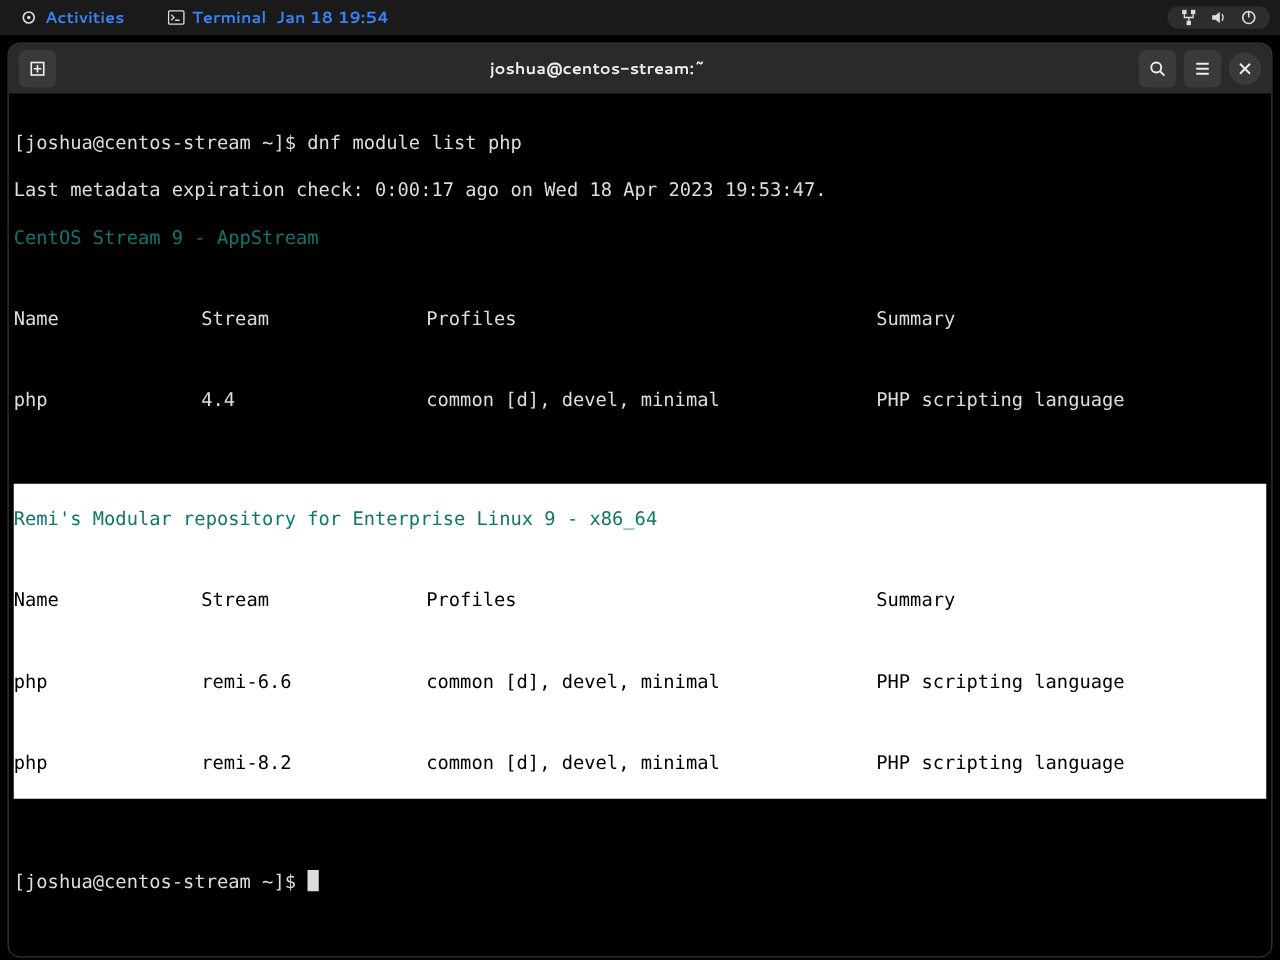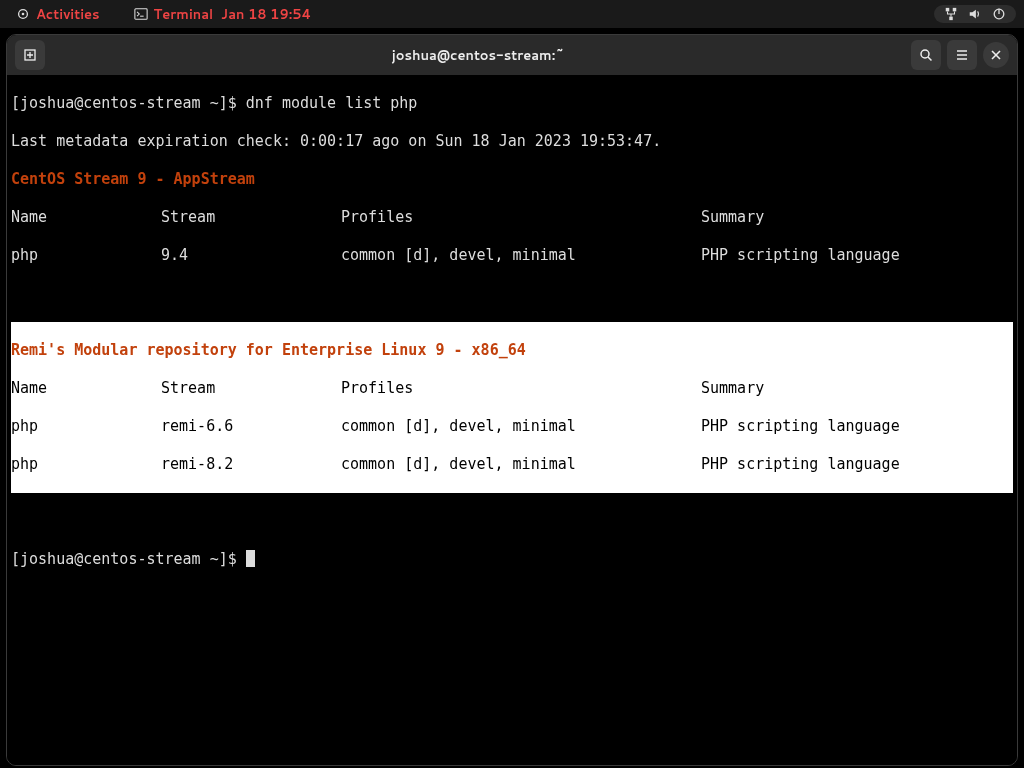--- a/index.html
+++ b/index.html
@@ -14,21 +14,21 @@
     
     .topbar {
       height: 28px;
       background: #1a1a1a;
       display: flex;
       align-items: center;
       padding: 0 8px;
       font-family: Cantarell, "DejaVu Sans", sans-serif;
       font-size: 13px;
       font-weight: 600;
-      color: #ef4444;
+      color: #3b82f6;
     }
     .topbar-left { display: flex; align-items: center; gap: 18px; }
     .topbar-item { display: flex; align-items: center; gap: 6px; padding: 2px 8px; border-radius: 10px; }
     .topbar-center { flex: 1; text-align: left; }
     .topbar-right { display: flex; align-items: center; gap: 10px; background: #2d2d2d; padding: 2px 10px; border-radius: 12px; }
     .topbar svg { display: block; }
     
     .window {
       margin: 6px;
       border-radius: 10px;
@@ -57,38 +57,38 @@
       color: #eee;
     }
     .hbtn.round { border-radius: 50%; width: 26px; height: 26px; background: #3a3a3a; }
     .hbtn svg { display: block; }
     
     .term {
       background: #000;
       color: #ddd;
       font-size: 15px;
       line-height: 19px;
-      padding: 0 4px;
+      padding: 11px 4px;
       white-space: pre;
       letter-spacing: 0;
       height: 690px;
       overflow: hidden;
     }
     .row { white-space: pre; }
-    .bold { font-weight: 700; color: #c2410c; }
+    .bold { font-weight: 400; color: #0f766e; }
     .hl { background: #fff; color: #000; display: block; }
     .cursor {
       display: inline-block;
       width: 9px;
       height: 17px;
       background: #ddd;
       vertical-align: text-bottom;
       margin-bottom: 1px;
     }
-    .cell { display: inline-block; }
+    .cell { display: inline-block; margin-top: 27px; }
     .c-name   { width: 150px; }
     .c-stream { width: 180px; }
     .c-prof   { width: 360px; }
     .c-sum    {}
   </style>
 </head>
 <body>
 
 <div class="topbar">
   <div class="topbar-left">
@@ -167,24 +167,24 @@
         <svg width="12" height="12" viewBox="0 0 12 12">
             <line x1="2" y1="2" x2="10" y2="10" stroke="#eee" stroke-width="1.6"></line>
             <line x1="10" y1="2" x2="2" y2="10" stroke="#eee" stroke-width="1.6"></line>
           </svg>
       </div>
     </div>
   </div>
 
   <div class="term">
 <div class="row"><span>[joshua@centos-stream ~]$ </span><span>dnf module list php</span></div>
-<div class="row">Last metadata expiration check: 0:00:17 ago on Sun 18 Jan 2023 19:53:47.</div>
+<div class="row">Last metadata expiration check: 0:00:17 ago on Wed 18 Apr 2023 19:53:47.</div>
 <div class="row bold">CentOS Stream 9 - AppStream</div>
 <div class="row"><span class="cell c-name">Name</span><span class="cell c-stream">Stream</span><span class="cell c-prof">Profiles</span><span class="cell c-sum">Summary</span></div>
-<div class="row"><span class="cell c-name">php</span><span class="cell c-stream">9.4</span><span class="cell c-prof">common [d], devel, minimal</span><span class="cell c-sum">PHP scripting language</span></div>
+<div class="row"><span class="cell c-name">php</span><span class="cell c-stream">4.4</span><span class="cell c-prof">common [d], devel, minimal</span><span class="cell c-sum">PHP scripting language</span></div>
 <div class="row"> </div>
 <div class="hl">
 <div class="row bold">Remi's Modular repository for Enterprise Linux 9 - x86_64</div>
 <div class="row"><span class="cell c-name">Name</span><span class="cell c-stream">Stream</span><span class="cell c-prof">Profiles</span><span class="cell c-sum">Summary</span></div>
 <div class="row"><span class="cell c-name">php</span><span class="cell c-stream">remi-6.6</span><span class="cell c-prof">common [d], devel, minimal</span><span class="cell c-sum">PHP scripting language</span></div>
 <div class="row"><span class="cell c-name">php</span><span class="cell c-stream">remi-8.2</span><span class="cell c-prof">common [d], devel, minimal</span><span class="cell c-sum">PHP scripting language</span></div>
 </div>
 <div class="row"> </div>
 <div class="row"><span>[joshua@centos-stream ~]$ </span><span class="cursor"></span></div>
   </div>

